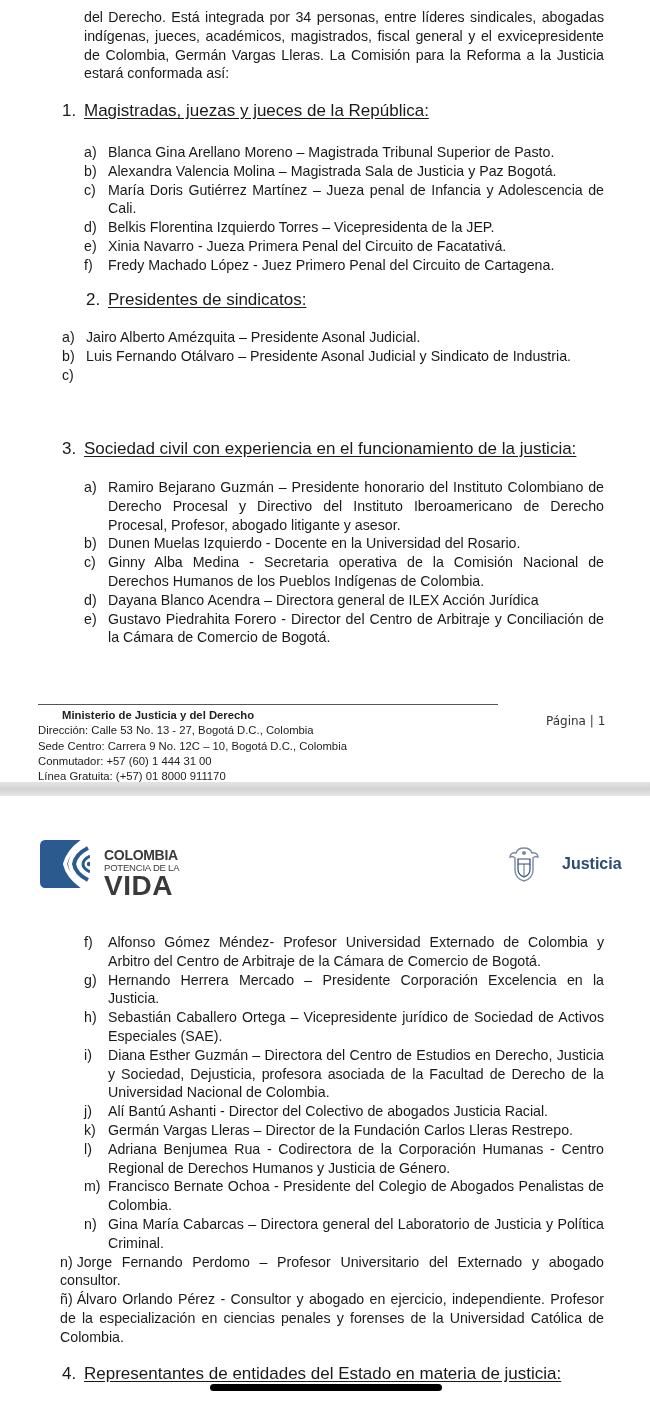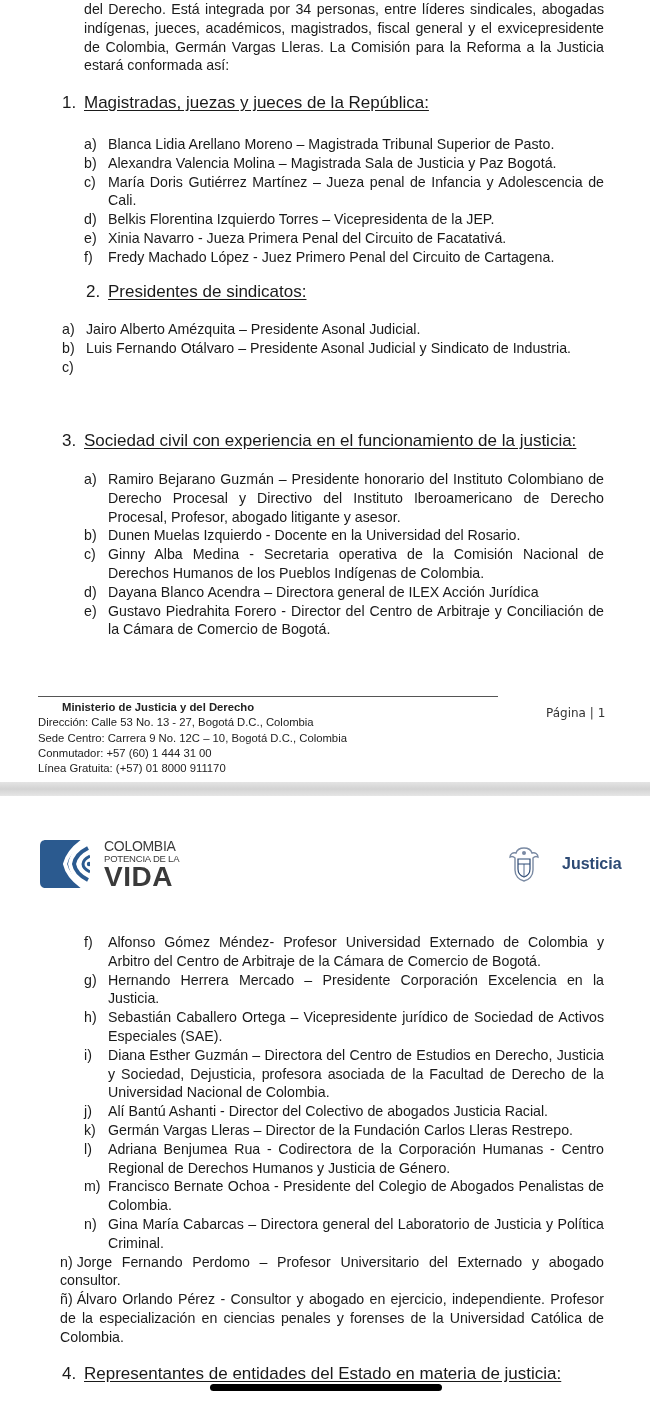--- a/index.html
+++ b/index.html
@@ -13,21 +13,21 @@
       position: relative;
       font-family: "Liberation Sans", "DejaVu Sans", sans-serif;
       color: #1a1a1a;
     }
     .page {
       position: absolute;
       left: 0;
       width: 650px;
       background: #ffffff;
     }
-    .page-1 { top: 0; height: 782px; }
+    .page-1 { top: 8px; height: 782px; }
     .page-2 { top: 796px; height: 609px; }
 
     .body-text {
       font-size: 14.2px;
       line-height: 18.8px;
       text-align: justify;
     }
 
     .intro {
       position: absolute;
@@ -125,25 +125,25 @@
     }
     .logo-text {
       position: absolute;
       left: 64px;
       top: 0;
       color: #3a3a3a;
       font-family: "Liberation Sans", sans-serif;
     }
     .logo-text .l1 {
       display: block;
-      font-weight: normal;
+      font-weight: bold;
       font-size: 14px;
       line-height: 14px;
       letter-spacing: -0.3px;
-      margin-top: 3px;
+      margin-top: 12px;
     }
     .logo-text .l2 {
       display: block;
       font-size: 9.5px;
       line-height: 11px;
       letter-spacing: -0.2px;
     }
     .logo-text .l3 {
       display: block;
       font-weight: bold;
@@ -184,21 +184,21 @@
 
 <div class="page page-1">
 
   <p class="body-text intro">del Derecho. Está integrada por 34 personas, entre líderes sindicales, abogadas indígenas, jueces, académicos, magistrados, fiscal general y el exvicepresidente de Colombia, Germán Vargas Lleras. La Comisión para la Reforma a la Justicia estará conformada así:</p>
 
   <div class="section-heading" style="top:94px;">
     <span class="num">1.</span><span class="title">Magistradas, juezas y jueces de la República:</span>
   </div>
 
   <ol class="items list-1">
-    <li><span class="marker">a)</span><span>Blanca Lidia Arellano Moreno – Magistrada Tribunal Superior de Pasto.</span></li>
+    <li><span class="marker">a)</span><span>Blanca Gina Arellano Moreno – Magistrada Tribunal Superior de Pasto.</span></li>
     <li><span class="marker">b)</span><span>Alexandra Valencia Molina – Magistrada Sala de Justicia y Paz Bogotá.</span></li>
     <li><span class="marker">c)</span><span>María Doris Gutiérrez Martínez – Jueza penal de Infancia y Adolescencia de Cali.</span></li>
     <li><span class="marker">d)</span><span>Belkis Florentina Izquierdo Torres – Vicepresidenta de la JEP.</span></li>
     <li><span class="marker">e)</span><span>Xinia Navarro - Jueza Primera Penal del Circuito de Facatativá.</span></li>
     <li><span class="marker">f)</span><span>Fredy Machado López - Juez Primero Penal del Circuito de Cartagena.</span></li>
   </ol>
 
   <div class="section-heading" style="top:283px;margin-left:24px;">
     <span class="num">2.</span><span class="title">Presidentes de sindicatos:</span>
   </div>

